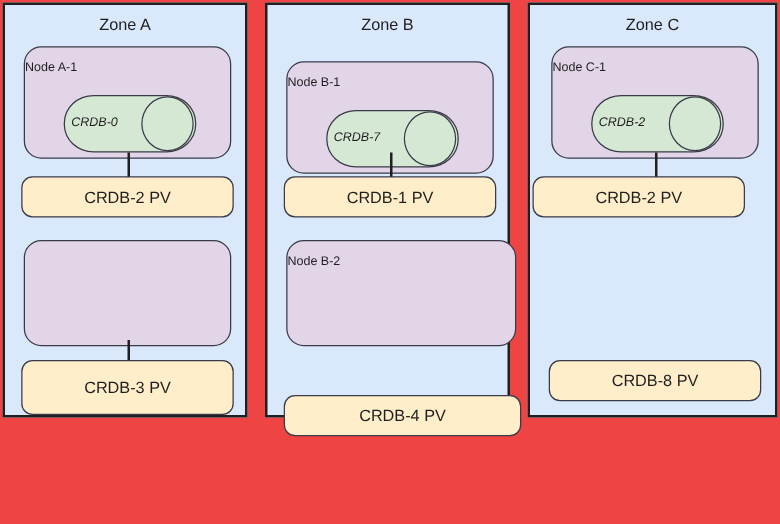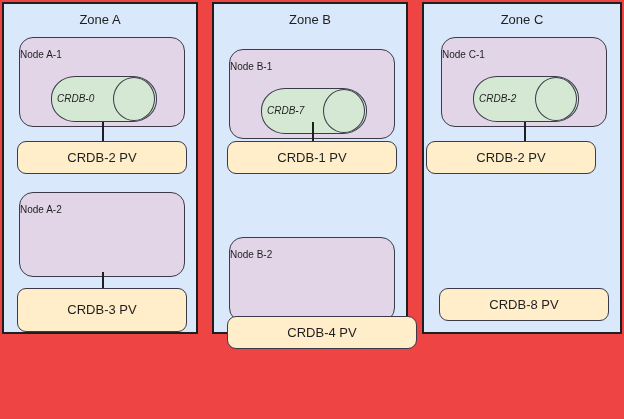--- a/index.html
+++ b/index.html
@@ -150,21 +150,20 @@
       </div>
     </div>
 
     <div class="connector" style="left:98px; top:118px; height:20px;"></div>
 
     <div class="pv" style="left:13px; top:137px; width:170px; height:33px;">
       <span class="pv-label">CRDB-2 PV</span>
     </div>
 
     <div class="node" style="left:15px; top:188px; width:166px; height:85px;">
-      <div class="node-title">Node A-2</div>
     </div>
 
     <div class="connector" style="left:98px; top:268px; height:18px;"></div>
 
     <div class="pv" style="left:13px; top:284px; width:170px; height:44px;">
       <span class="pv-label">CRDB-3 PV</span>
     </div>
   </div>
 
   <div class="zone" style="left:212px; width:196px;padding-left:36px;">
@@ -179,21 +178,21 @@
         <div class="cyl-label">CRDB-7</div>
       </div>
     </div>
 
     <div class="connector" style="left:98px; top:118px; height:20px;"></div>
 
     <div class="pv" style="left:13px; top:137px; width:170px; height:33px;text-align:right;">
       <span class="pv-label">CRDB-1 PV</span>
     </div>
 
-    <div class="node" style="left:15px; top:188px; width:166px; height:85px;margin-top:45px;">
+    <div class="node" style="left:15px; top:188px; width:184px; height:85px;">
       <div class="node-title">Node B-2</div>
     </div>
 
     <div class="pv" style="left:13px; top:284px; width:190px; height:33px;margin-top:28px;">
       <span class="pv-label">CRDB-4 PV</span>
     </div>
   </div>
 
   <div class="zone" style="left:422px; width:200px;">
 

